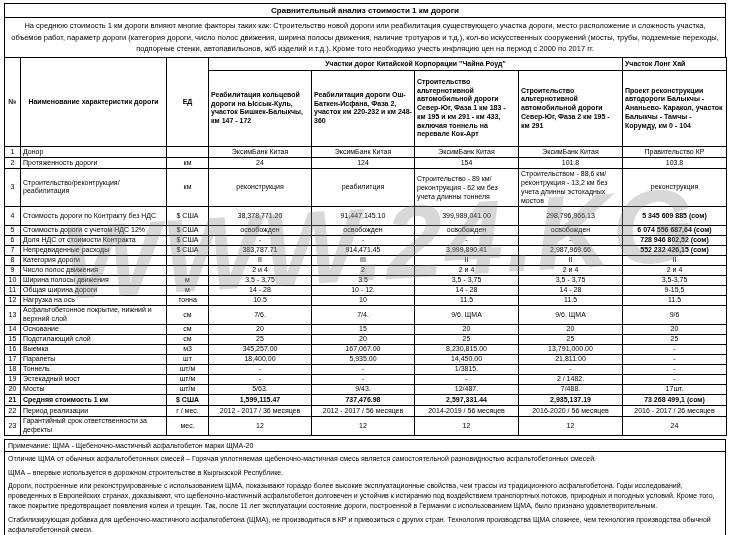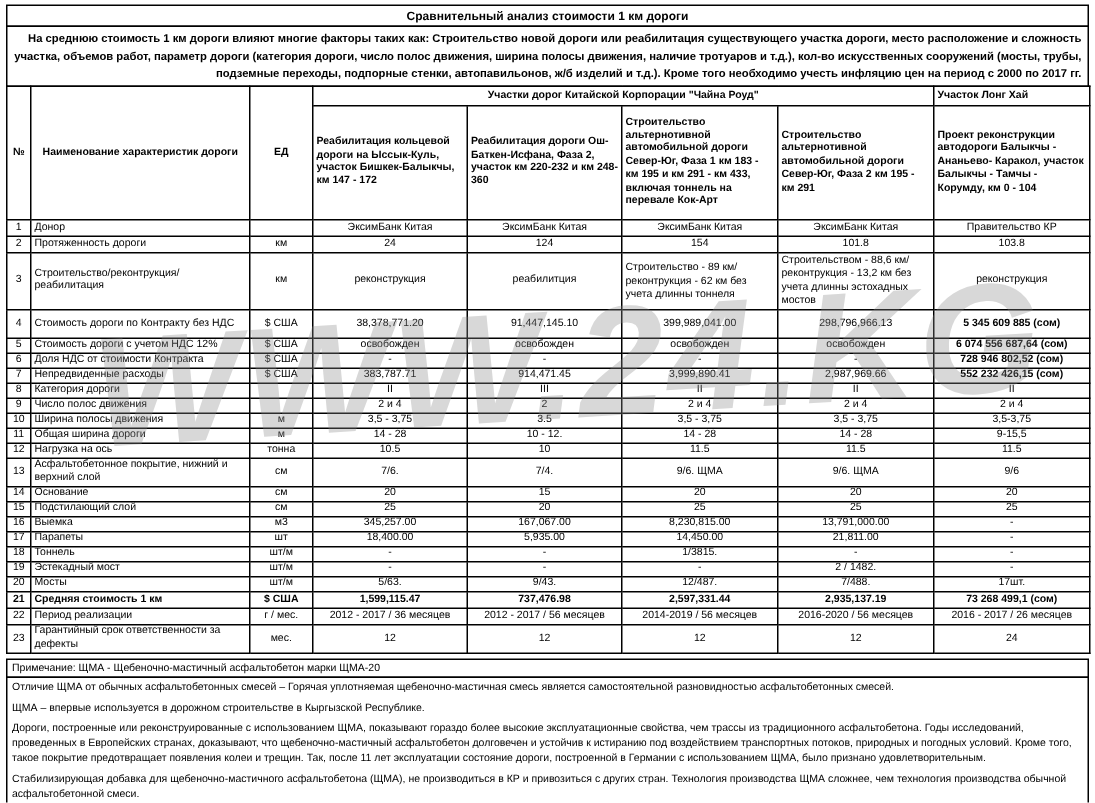--- a/index.html
+++ b/index.html
@@ -1,21 +1,21 @@
 <!DOCTYPE html>
 <html><head>
 <meta charset="utf-8">
 <style>
   html,body{margin:0;padding:0;background:#fff;}
   body{width:730px;height:535px;overflow:hidden;position:relative;
        font-family:"Liberation Sans",sans-serif;color:#000;}
   .doc{position:absolute;left:4px;top:3px;width:722px;}
   .box{border:1px solid #000;box-sizing:border-box;}
   .title-box{font-size:8px;font-weight:bold;text-align:center;padding:2px 2px;}
-  .intro-box{font-size:7.5px;font-weight:bold;text-align:right;line-height:1.55;
+  .intro-box{font-size:7.5px;font-weight:normal;text-align:center;line-height:1.55;
              padding:2px 4px;margin-top:-1px;}
   table.main{border-collapse:collapse;table-layout:fixed;width:722px;margin-top:-1px;}
   table.main th,table.main td{border:1px solid #000;padding:0 2px;vertical-align:middle;
              font-size:7px;line-height:1.25;overflow:hidden;}
   table.main{border:1.5px solid #000;}
   th.h-num,th.h-name,th.h-unit{font-weight:bold;text-align:center;}
   th.group{font-weight:bold;text-align:center;font-size:7px;}
   th.group-last{font-weight:bold;text-align:left;font-size:7px;}
   th.proj{font-weight:bold;text-align:left;font-size:7px;line-height:1.3;vertical-align:middle;}
   td.c-num{text-align:center;}

